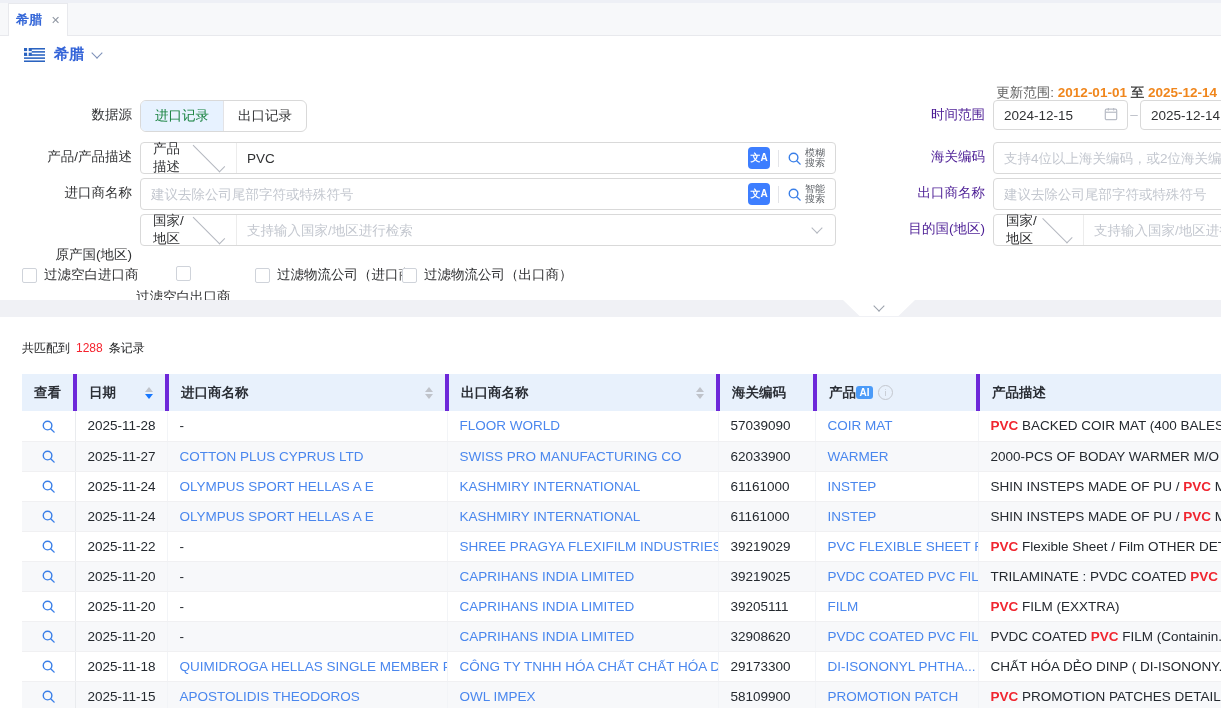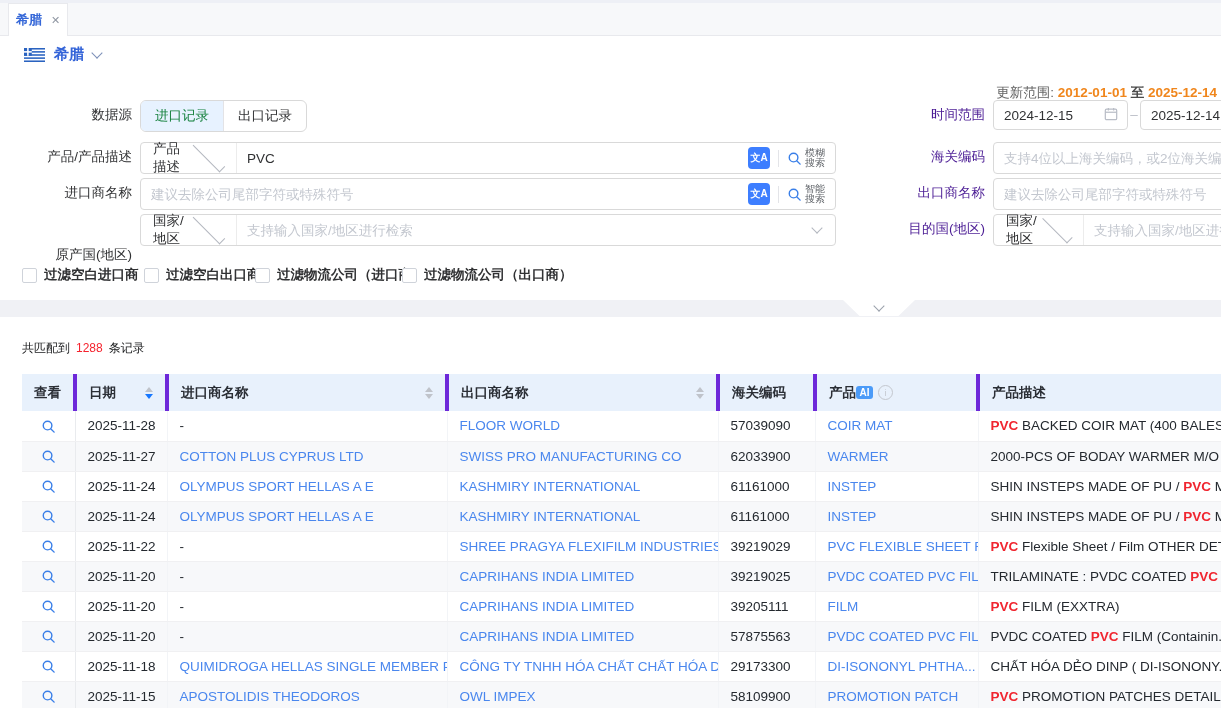--- a/index.html
+++ b/index.html
@@ -34,21 +34,21 @@
   .modetext{font-size:10px;color:#5f6368;line-height:10.5px;}
   .update-line{position:absolute;top:84px;right:4px;font-size:13.5px;color:#666;}
   .update-line b{color:#f0861c;font-weight:bold;}
   .update-line .zhi{color:#4a4a4a;font-weight:bold;}
   .toggle{position:absolute;left:140px;top:100px;height:30px;border:1px solid #d9d9d9;border-radius:6px;overflow:hidden;display:flex;background:#fff;}
   .seg{padding:0 14px;display:flex;align-items:center;cursor:pointer;color:#303133;}
   .seg.on{background:#e7f2ff;color:#15803d;}
   .seg+.seg{border-left:1px solid #e3e3e6;}
   .dash{position:absolute;left:1128px;top:100px;width:12px;line-height:30px;text-align:center;color:#b9bdc6;}
   .cal{display:inline-block;margin-right:9px;}
-  .cb{position:absolute;top:266px;display:flex;align-items:center;gap:7px;cursor:pointer;font-weight:bold;}
+  .cb{position:absolute;top:266px;display:flex;align-items:center;gap:7px;cursor:pointer;}
   .box{width:15px;height:15px;border:1px solid #cfd3da;border-radius:2px;background:#fff;box-sizing:border-box;}
   
   .band{position:absolute;top:300px;left:0;right:0;height:17px;background:#f0f1f5;}
   .notch{position:absolute;left:843px;top:0;width:72px;height:16px;background:#fff;clip-path:polygon(0 0,100% 0,77% 100%,23% 100%);display:flex;align-items:flex-start;justify-content:center;cursor:pointer;}
   .notch .chev{margin-top:2px;border-color:#9aa0ab;}
   
   .summary{position:absolute;top:340px;left:22px;font-size:12px;font-weight:normal;color:#17181a;}
   .summary .count{color:#f5222d;margin:0 6px;}
   .tablewrap{position:absolute;top:374px;left:22px;right:0;bottom:0;overflow:hidden;}
   table{border-collapse:collapse;table-layout:fixed;width:1240px;font-size:13.5px;}
@@ -191,21 +191,21 @@
     <span>国家/地区</span>
     <span class="chev chev-gray"></span>
   </div>
   <input placeholder="支持输入国家/地区进行检索" style="">
 </div>
 
 <div class="cb" style="left:22px;">
   <span class="box"></span>
   <span>过滤空白进口商</span>
 </div>
-<div class="cb" style="left:144px;">
+<div class="cb" style="left:136px;flex-direction:column;">
   <span class="box"></span>
   <span>过滤空白出口商</span>
 </div>
 <div class="cb" style="left:255px;">
   <span class="box"></span>
   <span>过滤物流公司（进口商）</span>
 </div>
 <div class="cb" style="left:402px;">
   <span class="box"></span>
   <span>过滤物流公司（出口商）</span>
@@ -375,21 +375,21 @@
         <tr class="alt">
           <td class="c-view"><span class="qbtn">
               <svg width="15" height="15" viewBox="0 0 16 16">
                 <circle cx="7" cy="7" r="4.6" fill="none" stroke="#3a7fe8" stroke-width="1.5"></circle>
                 <line x1="10.6" y1="10.6" x2="14" y2="14" stroke="#3a7fe8" stroke-width="1.5" stroke-linecap="round"></line>
               </svg>
             </span></td>
           <td>2025-11-20</td>
           <td>-</td>
           <td><a class="link">CAPRIHANS INDIA LIMITED</a></td>
-          <td>57875563</td>
+          <td>32908620</td>
           <td><a class="link">PVDC COATED PVC FIL...</a></td>
           <td><span>PVDC COATED </span><span class="hl">PVC</span><span> FILM (Containin...</span></td>
         </tr>
         <tr>
           <td class="c-view"><span class="qbtn">
               <svg width="15" height="15" viewBox="0 0 16 16">
                 <circle cx="7" cy="7" r="4.6" fill="none" stroke="#3a7fe8" stroke-width="1.5"></circle>
                 <line x1="10.6" y1="10.6" x2="14" y2="14" stroke="#3a7fe8" stroke-width="1.5" stroke-linecap="round"></line>
               </svg>
             </span></td>

